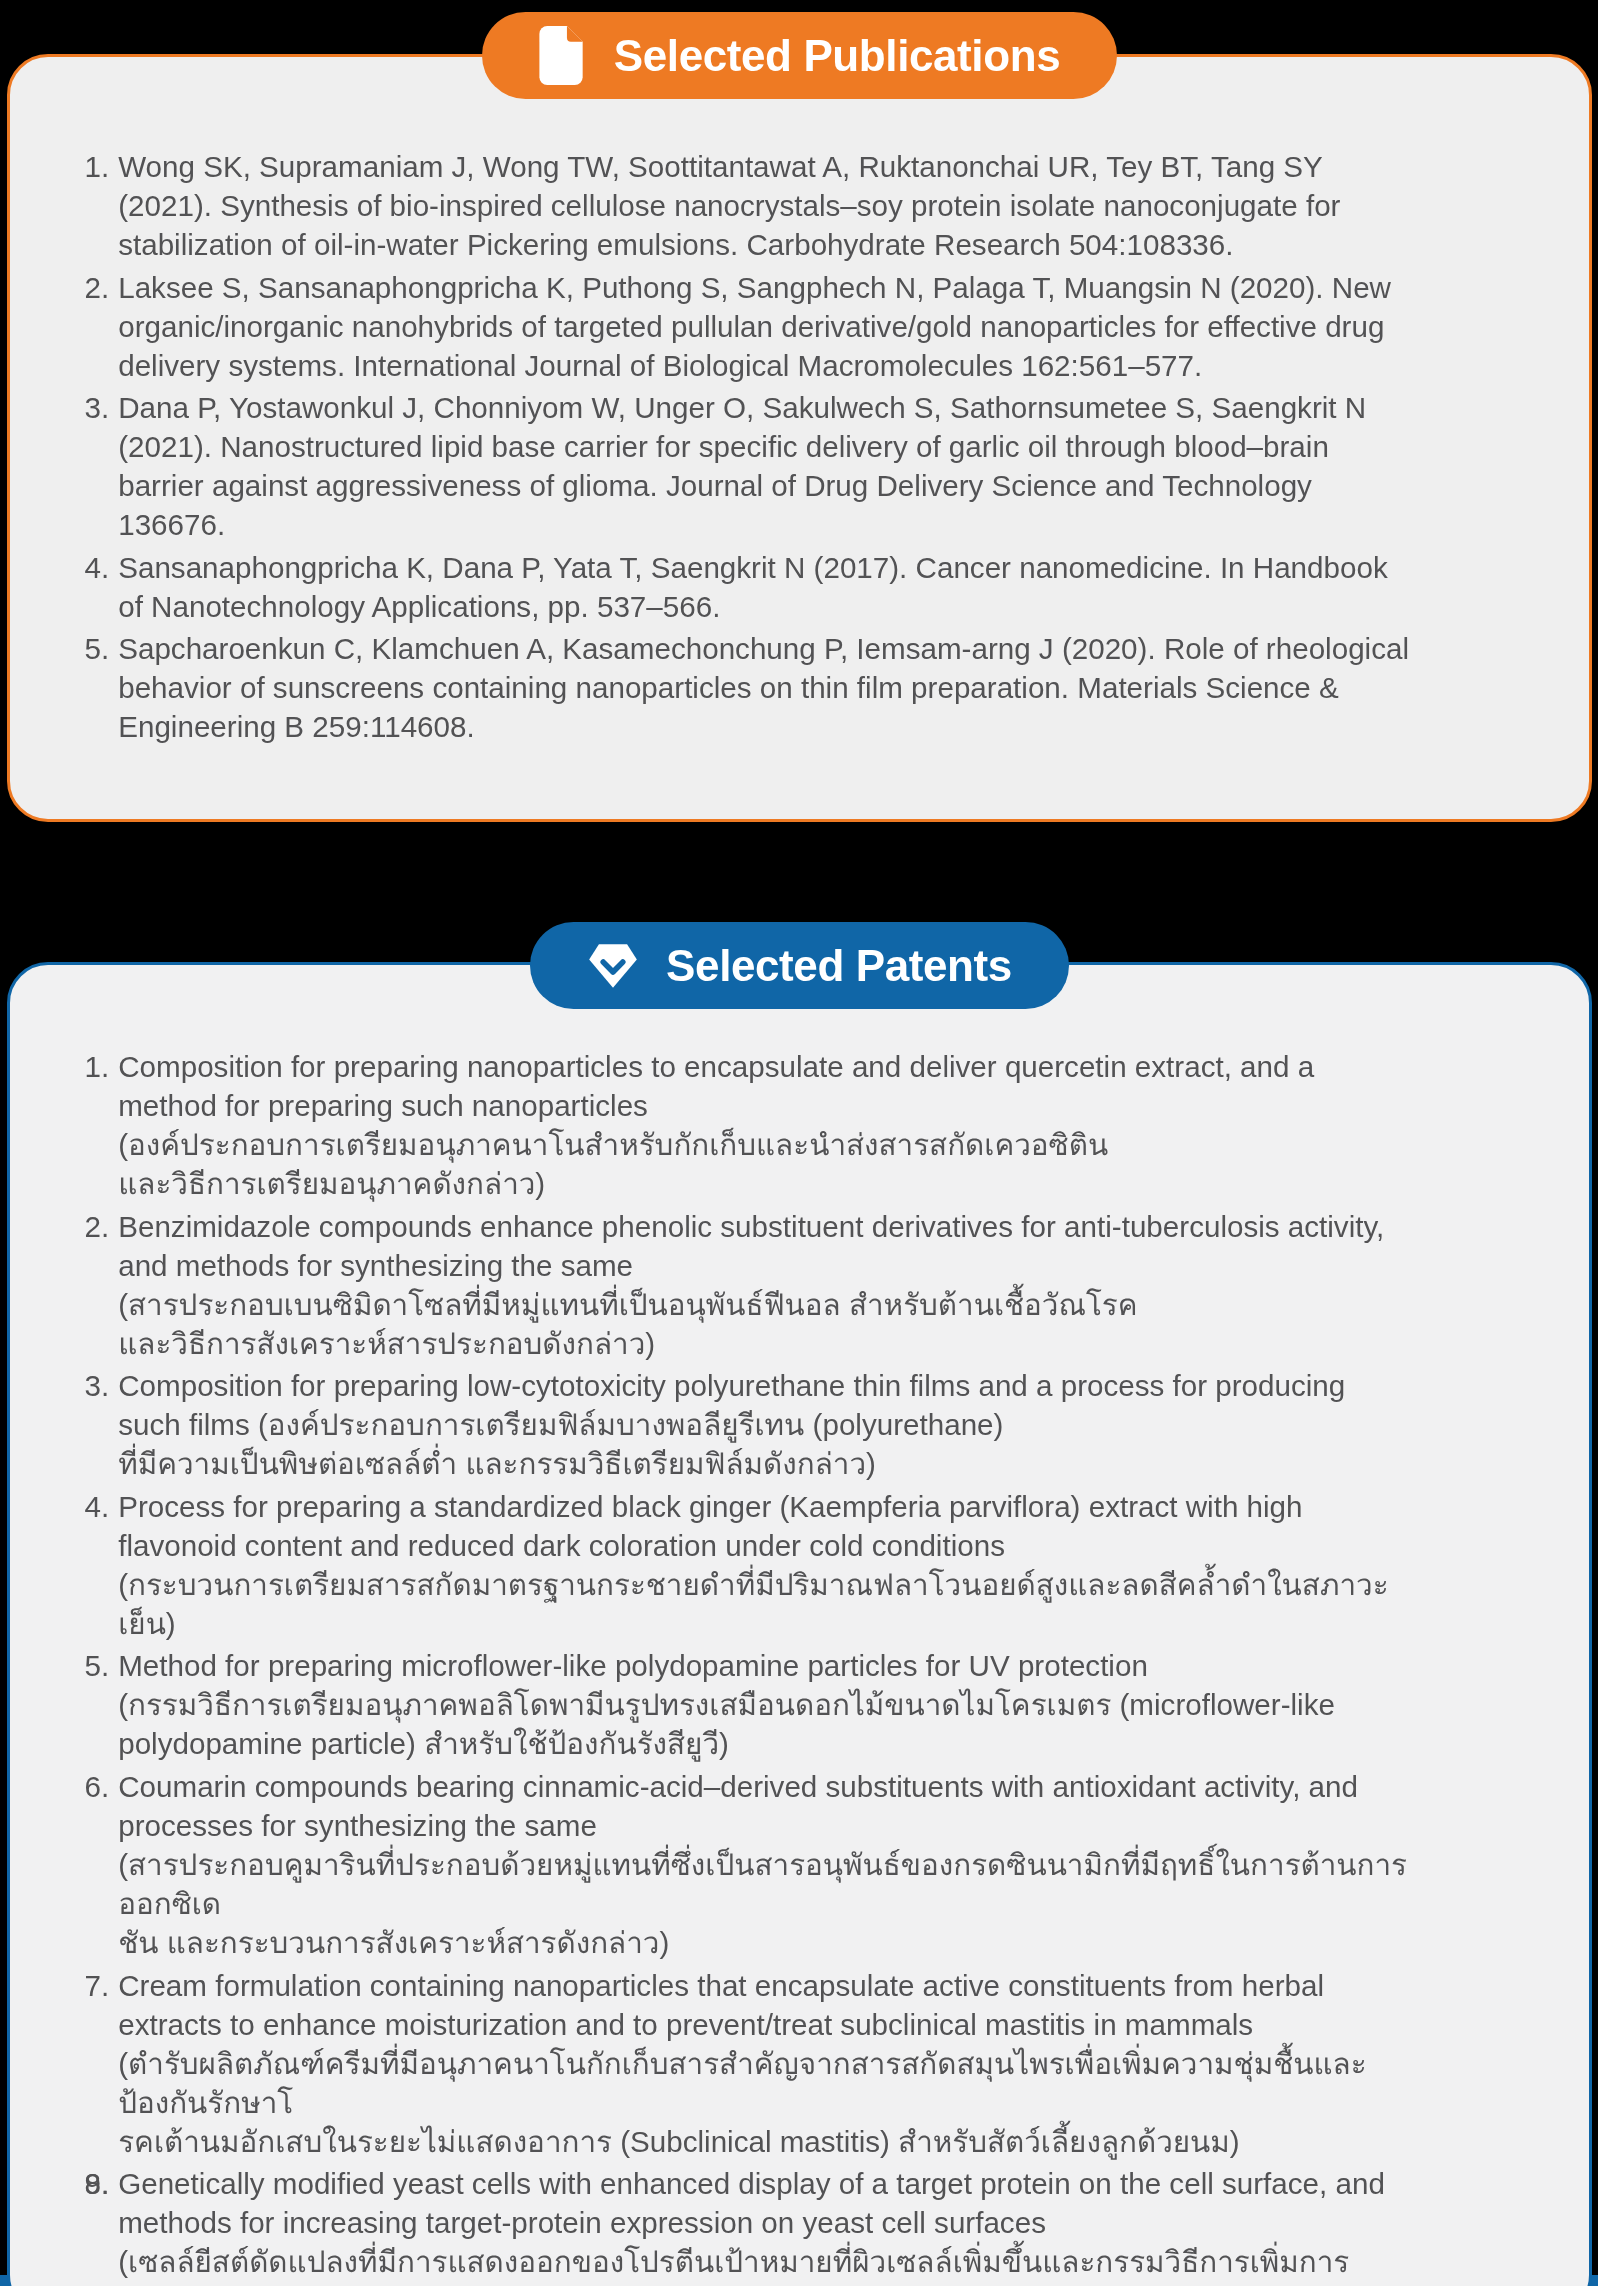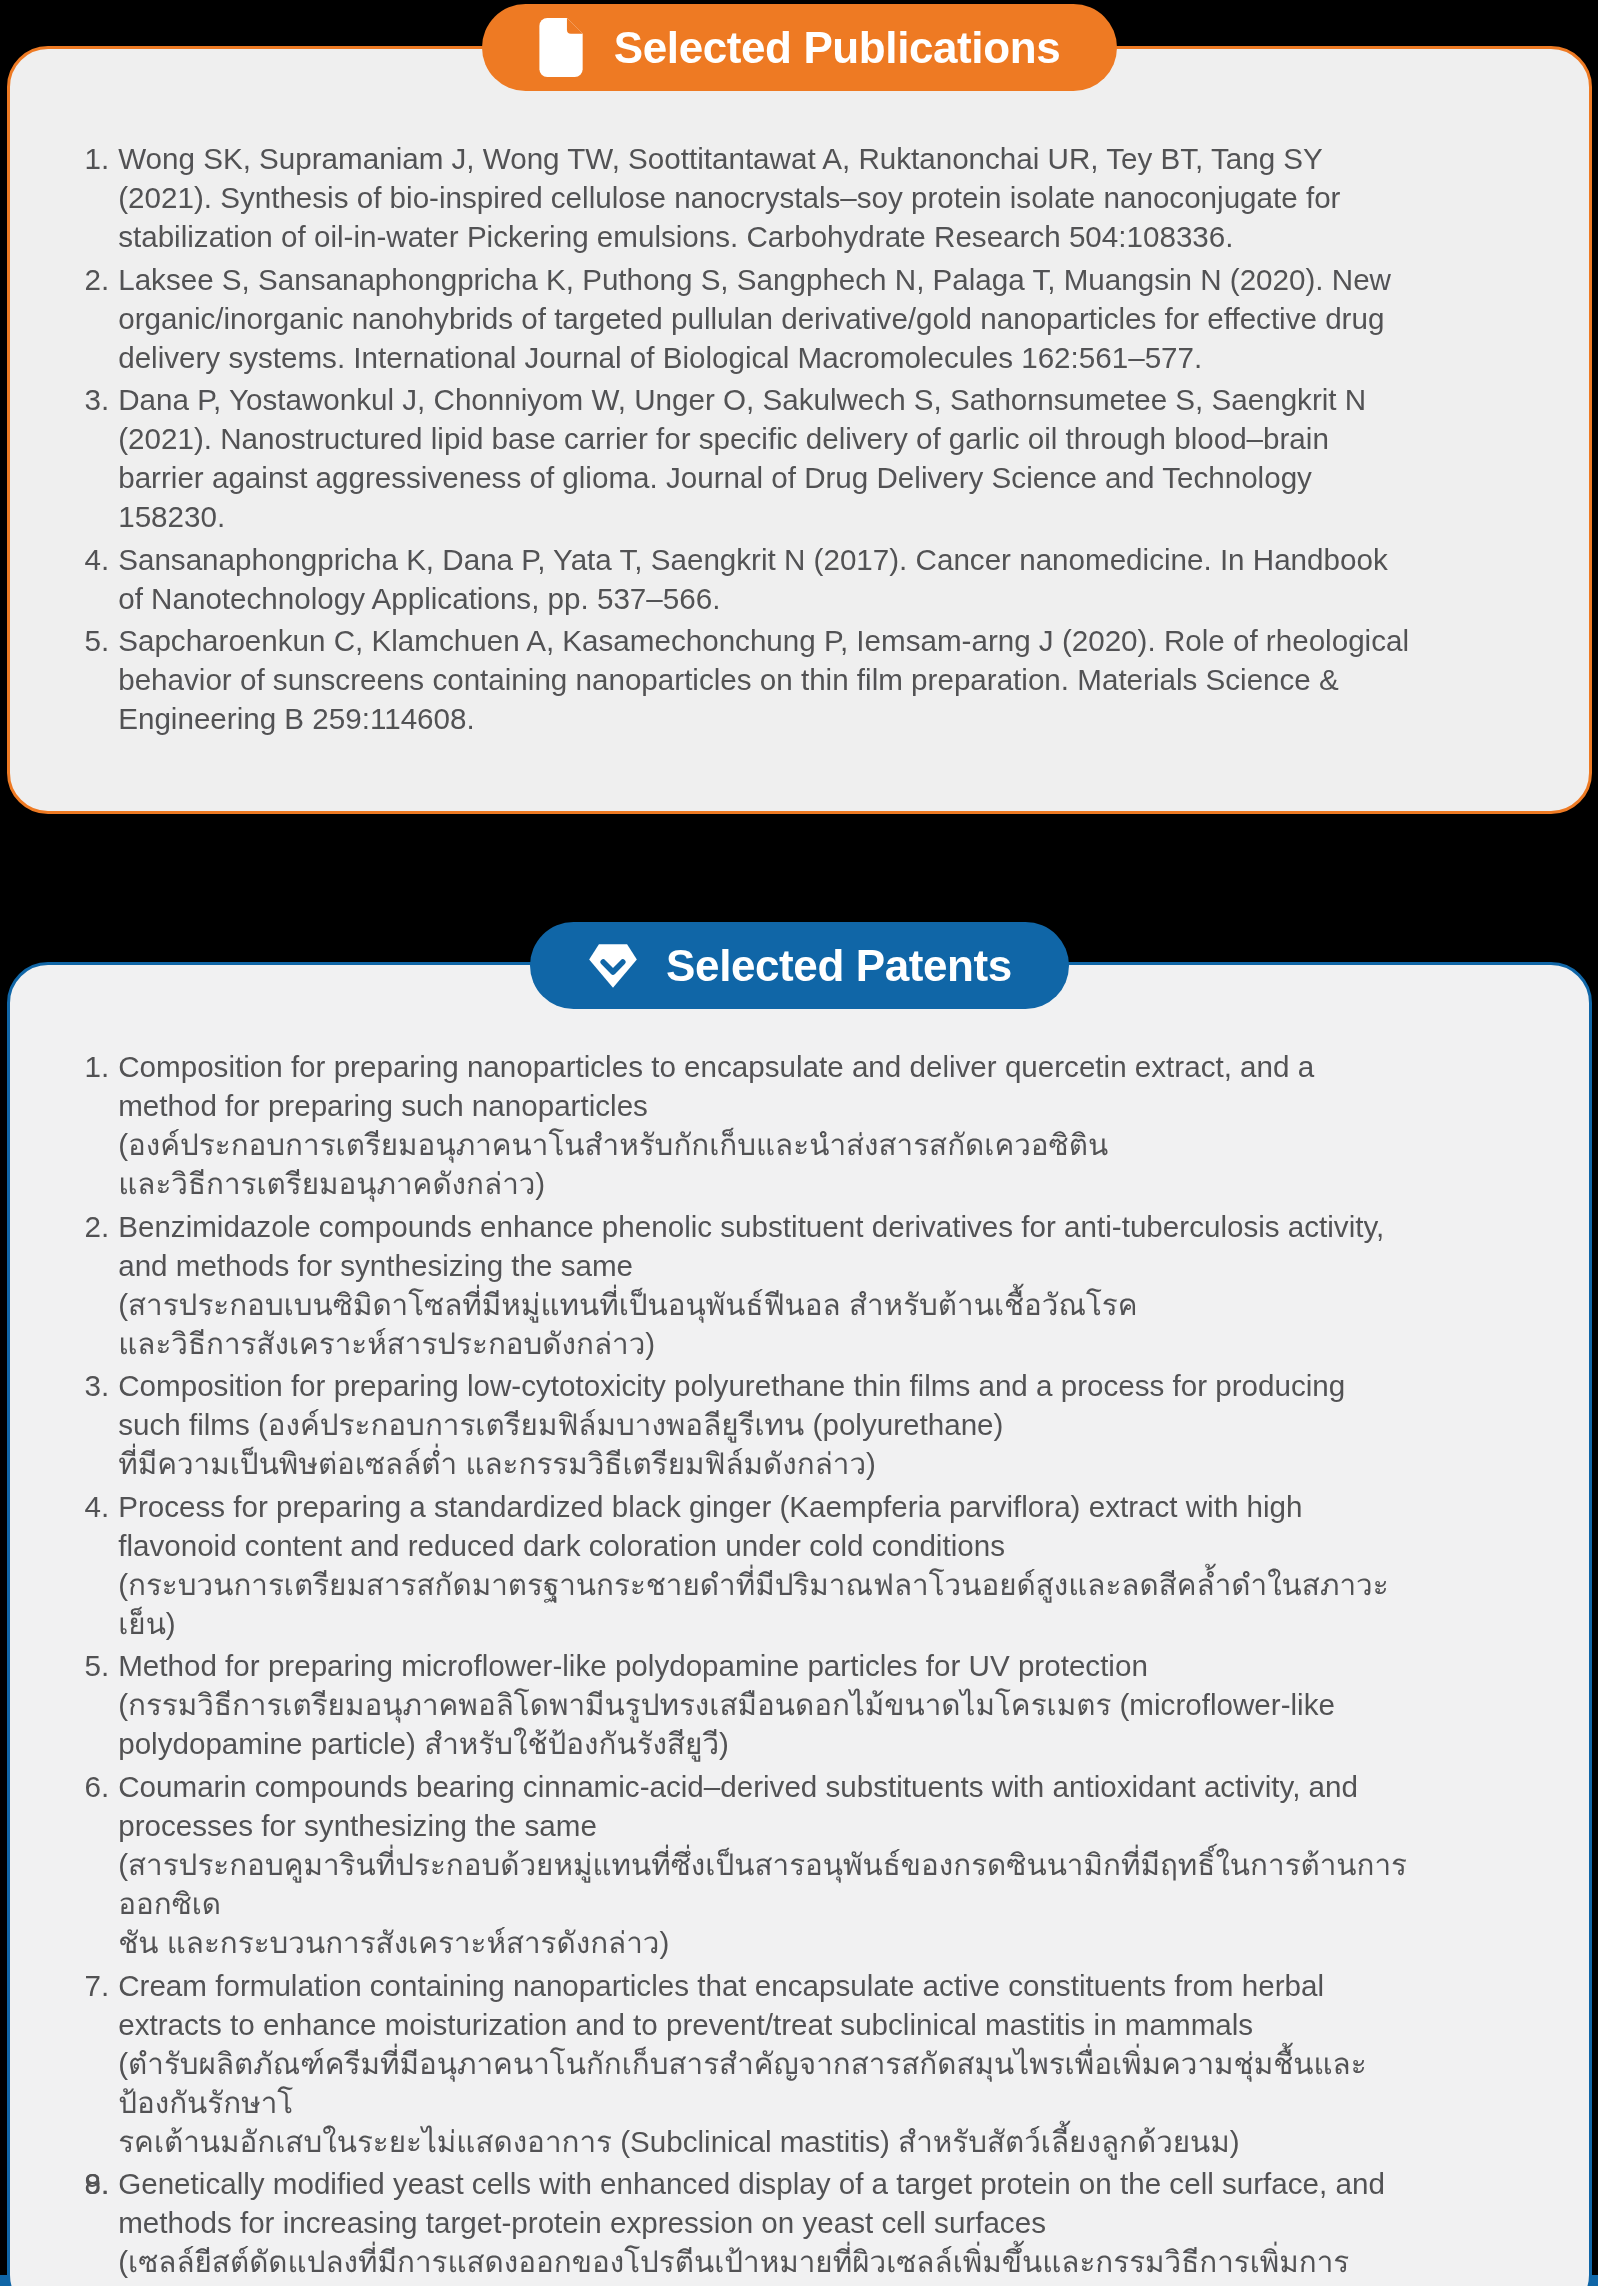--- a/index.html
+++ b/index.html
@@ -4,21 +4,21 @@
 <style>
   html,body { margin:0; padding:0; }
   body {
     width:1599px; height:2286px;
     background:#000000;
     font-family:"Liberation Sans","DejaVu Sans",sans-serif;
     position:relative;
     overflow:hidden;
   }
   .section { position:absolute; left:7.2px; right:7.2px; }
-  .section-publications { top:4px; }
+  .section-publications { top:12px; }
   .section-patents { top:882px; }
 
   .badge-row { display:flex; justify-content:center; position:relative; z-index:2; }
   .badge {
     display:inline-flex; align-items:center; gap:27px;
     height:87px; padding:0 57px;
     border-radius:47px;
     color:#ffffff; font-weight:bold; font-size:44px; letter-spacing:-0.4px;
     white-space:nowrap;
   }
@@ -90,21 +90,21 @@
           <span class="txt">Wong SK, Supramaniam J, Wong TW, Soottitantawat A, Ruktanonchai UR, Tey BT, Tang SY (2021). Synthesis of bio-inspired cellulose nanocrystals–soy protein isolate nanoconjugate for stabilization of oil-in-water Pickering emulsions. Carbohydrate Research 504:108336.</span>
         </li>
 
         <li>
           <span class="num">2.</span>
           <span class="txt">Laksee S, Sansanaphongpricha K, Puthong S, Sangphech N, Palaga T, Muangsin N (2020). New organic/inorganic nanohybrids of targeted pullulan derivative/gold nanoparticles for effective drug delivery systems. International Journal of Biological Macromolecules 162:561–577.</span>
         </li>
 
         <li>
           <span class="num">3.</span>
-          <span class="txt">Dana P, Yostawonkul J, Chonniyom W, Unger O, Sakulwech S, Sathornsumetee S, Saengkrit N (2021). Nanostructured lipid base carrier for specific delivery of garlic oil through blood–brain barrier against aggressiveness of glioma. Journal of Drug Delivery Science and Technology 158230.</span>
+          <span class="txt">Dana P, Yostawonkul J, Chonniyom W, Unger O, Sakulwech S, Sathornsumetee S, Saengkrit N (2021). Nanostructured lipid base carrier for specific delivery of garlic oil through blood–brain barrier against aggressiveness of glioma. Journal of Drug Delivery Science and Technology 136676.</span>
         </li>
 
         <li>
           <span class="num">4.</span>
           <span class="txt">Sansanaphongpricha K, Dana P, Yata T, Saengkrit N (2017). Cancer nanomedicine. In Handbook of Nanotechnology Applications, pp. 537–566.</span>
         </li>
 
         <li>
           <span class="num">5.</span>
           <span class="txt">Sapcharoenkun C, Klamchuen A, Kasamechonchung P, Iemsam-arng J (2020). Role of rheological behavior of sunscreens containing nanoparticles on thin film preparation. Materials Science &amp; Engineering B 259:114608.</span>

